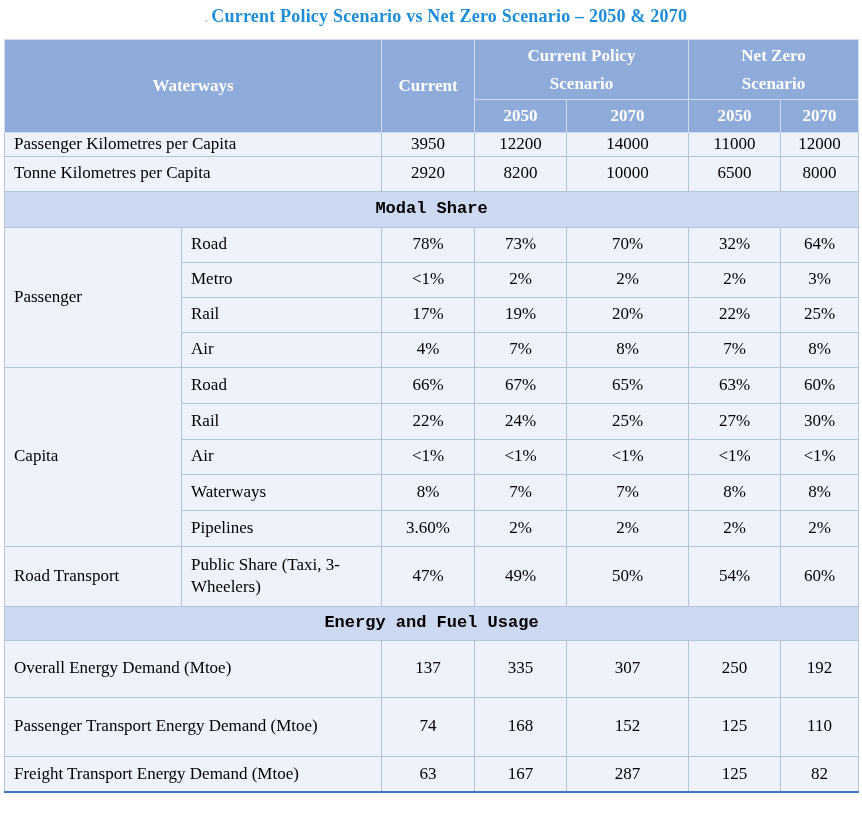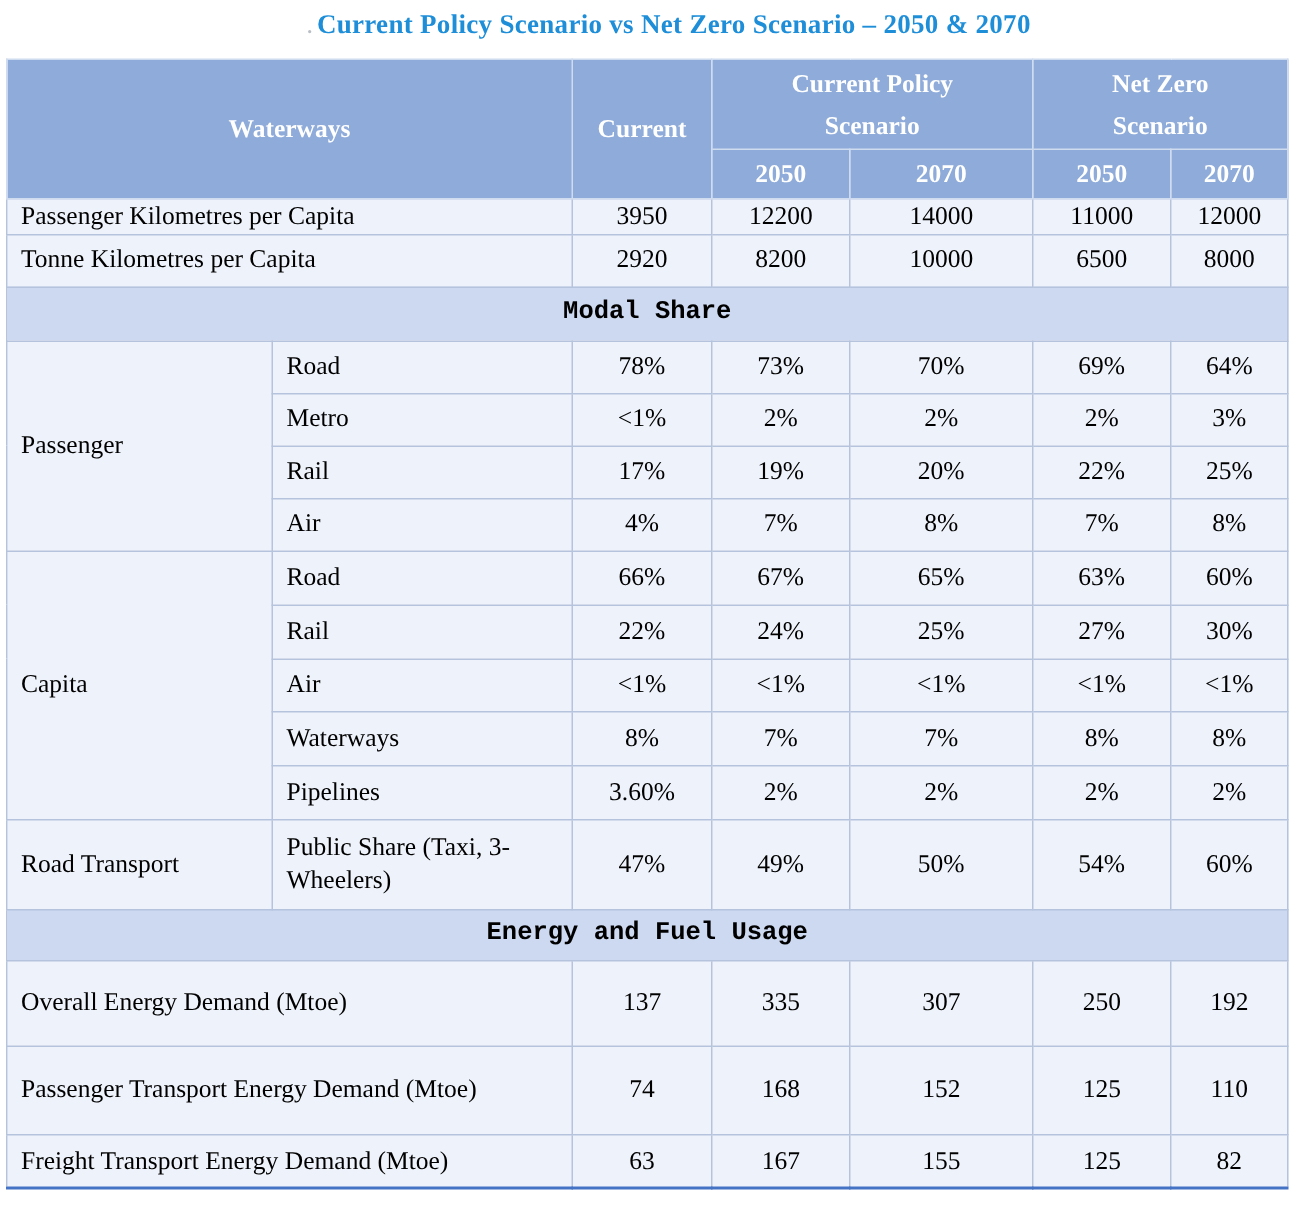--- a/index.html
+++ b/index.html
@@ -124,21 +124,21 @@
       </tr>
       <tr style="height: 36px; font-family: Liberation Mono, monospace;">
         <td class="section-cell" colspan="7">Modal Share</td>
       </tr>
       <tr style="height: 35px;">
         <td class="lbl cat" rowspan="4">Passenger</td>
         <td class="lbl">Road</td>
         <td class="val">78%</td>
         <td class="val">73%</td>
         <td class="val">70%</td>
-        <td class="val">69%</td>
+        <td class="val">32%</td>
         <td class="val">64%</td>
       </tr>
       <tr style="height: 35px; margin-top: 39px;">
         <td class="lbl">Metro</td>
         <td class="val">&lt;1%</td>
         <td class="val">2%</td>
         <td class="val">2%</td>
         <td class="val">2%</td>
         <td class="val">3%</td>
       </tr>
@@ -224,18 +224,18 @@
         <td class="val">74</td>
         <td class="val">168</td>
         <td class="val">152</td>
         <td class="val">125</td>
         <td class="val">110</td>
       </tr>
       <tr style="height: 36px;">
         <td class="lbl" colspan="2">Freight Transport Energy Demand (Mtoe)</td>
         <td class="val">63</td>
         <td class="val">167</td>
-        <td class="val">155</td>
+        <td class="val">287</td>
         <td class="val">125</td>
         <td class="val">82</td>
       </tr>
     </tbody>
 </table>
 
 </body></html>

